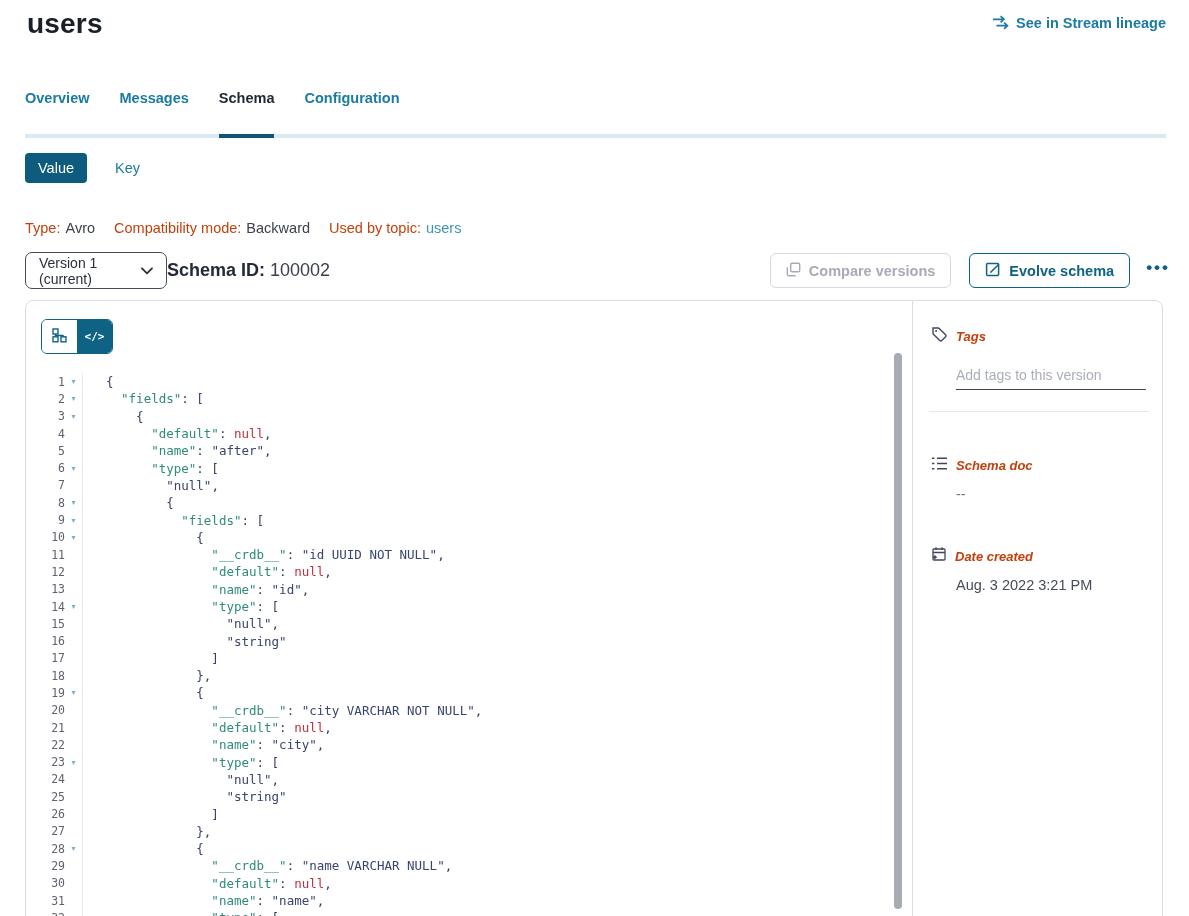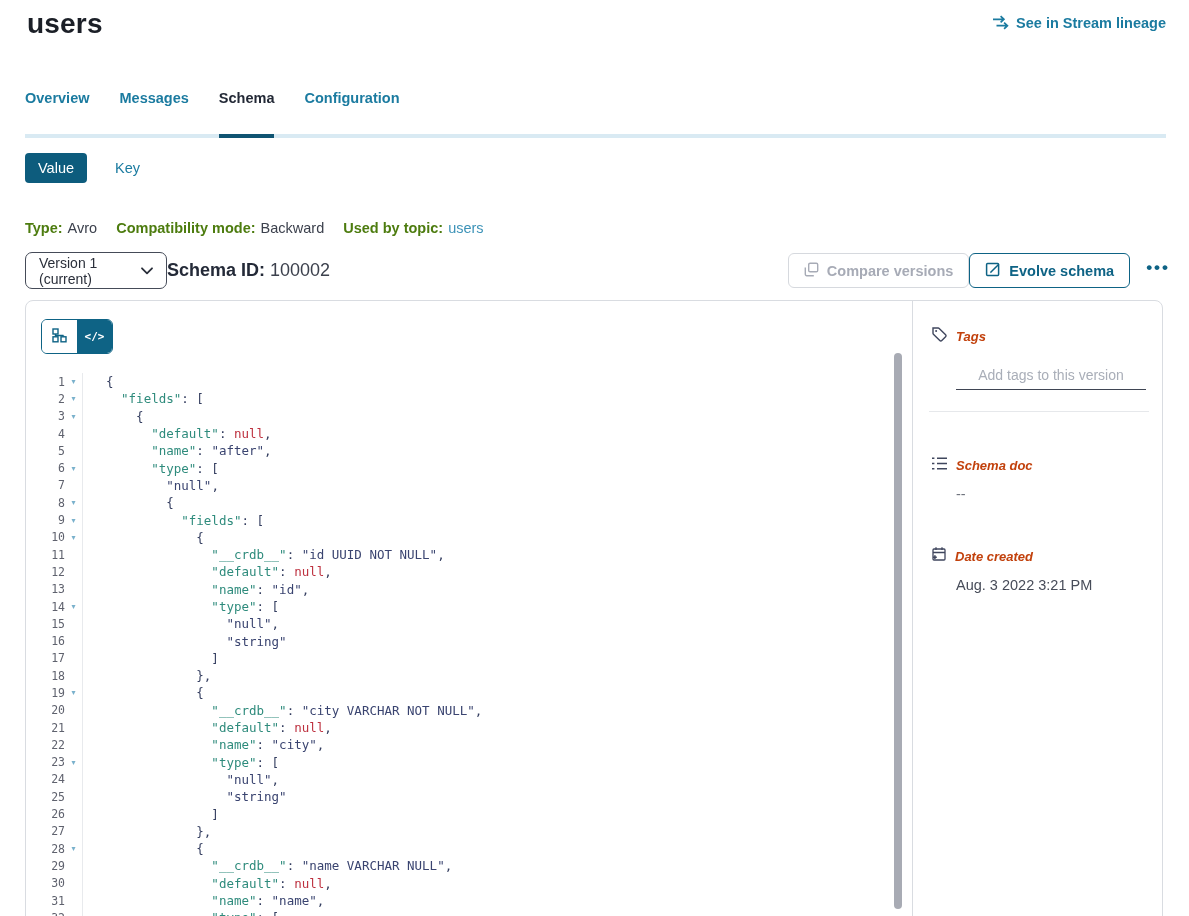--- a/index.html
+++ b/index.html
@@ -30,37 +30,37 @@
   .tab-track{position:absolute;left:0;right:0;bottom:0;height:4px;background:var(--track);}
 
   
   .vk-row{position:absolute;left:25px;top:153px;display:flex;align-items:center;gap:28px;}
   .vk-active{background:var(--accent-dark);color:#fff;font-size:14.5px;font-weight:500;
     padding:7px 13px;border-radius:4px;border:none;cursor:pointer;font-family:inherit;}
   .vk-link{color:var(--link);font-size:14.5px;font-weight:500;background:none;border:none;cursor:pointer;font-family:inherit;}
 
   
   .meta-row{position:absolute;left:25px;top:220px;display:flex;align-items:center;font-size:14.5px;color:var(--text-body);}
-  .meta-row b{color:#4d7c0f;font-weight:700;}
+  .meta-row b{color:#c2410c;font-weight:400;}
   .meta-item{margin-right:19px;}
   .meta-item b{margin-right:5px;}
   .topic-link{color:var(--link-light);cursor:pointer;}
 
   
   .controls-row{position:absolute;left:25px;right:17px;top:252px;display:flex;align-items:center;}
   .version-select{width:142px;height:37px;border:1px solid #454B58;border-radius:7px;background:#fff;
     display:flex;align-items:center;justify-content:space-between;padding:0 13px;font-size:14px;color:#2A2F3A;cursor:pointer;}
   .version-select svg{display:block;}
   .schema-id{font-size:18px;color:var(--text-body);}
   .schema-id b{color:#242A38;margin-right:5px;}
   .controls-right{margin-left:auto;display:flex;align-items:center;}
   .btn{height:35px;display:flex;align-items:center;gap:8px;border-radius:6px;background:#fff;
     font-size:14.5px;font-weight:600;font-family:inherit;padding:0 15px;cursor:pointer;}
   .btn-disabled{border:1px solid #D6D9DE;color:var(--disabled);cursor:default;}
-  .btn-accent{border:1px solid var(--accent);color:var(--accent);}
+  .btn-accent{border:1px solid var(--accent);color:var(--accent);margin-left:18px;}
   .more-btn{background:none;border:none;color:var(--accent);font-size:17px;font-weight:700;
     letter-spacing:2px;margin-left:14px;cursor:pointer;line-height:1;padding:4px 2px 10px 2px;}
 
   
   .panel{position:absolute;left:25px;top:300px;width:1138px;height:640px;
     border:1px solid var(--border);border-radius:8px 8px 0 0;display:flex;background:#fff;}
   .code-pane{position:relative;flex:1 1 auto;min-width:0;padding-top:18px;}
   .view-toggle{display:inline-flex;margin-left:15px;border:1px solid var(--accent);border-radius:6px;overflow:hidden;height:35px;}
   .vt-seg{width:35px;display:flex;align-items:center;justify-content:center;cursor:pointer;background:#fff;color:var(--accent);border:none;}
   .vt-seg.active{background:var(--accent);color:#fff;font-family:"DejaVu Sans Mono",monospace;font-size:11px;font-weight:700;}
@@ -77,21 +77,21 @@
   .ts{color:var(--code-str);}
   .tu{color:var(--code-null);}
   .tp{color:var(--code-punct);}
   .scroll-thumb{position:absolute;right:10px;top:52px;width:8px;height:556px;border-radius:4px;background:var(--scrollbar);}
 
   
   .sidebar{flex:0 0 246px;border-left:1px solid var(--border);position:relative;padding:25px 13px 0 18px;}
   .sb-head{display:flex;align-items:center;gap:8px;color:#3F465D;}
   .sb-title{font-size:13px;font-weight:700;color:#c2410c;font-style:italic;}
   .tags-input{display:block;margin:20px 0 0 25px;width:190px;border:none;border-bottom:1px solid #3F4553;
-    font-size:14px;font-family:inherit;color:var(--text-body);padding:0 0 6px 0;outline:none;background:transparent;text-align:center;}
+    font-size:14px;font-family:inherit;color:var(--text-body);padding:0 0 6px 0;outline:none;background:transparent;}
   .tags-input::placeholder{color:var(--placeholder);}
   .sb-divider{height:1px;background:#E6E8EB;margin:21px 0 0 -2px;width:220px;border:none;}
   .sb-section{margin-top:44px;}
   .sb-value{margin:11px 0 0 25px;font-size:14.5px;color:#474C59;}
   .sb-value.muted{color:var(--text-muted);}
 </style>
 </head>
 <body>
 
 <div class="page">

